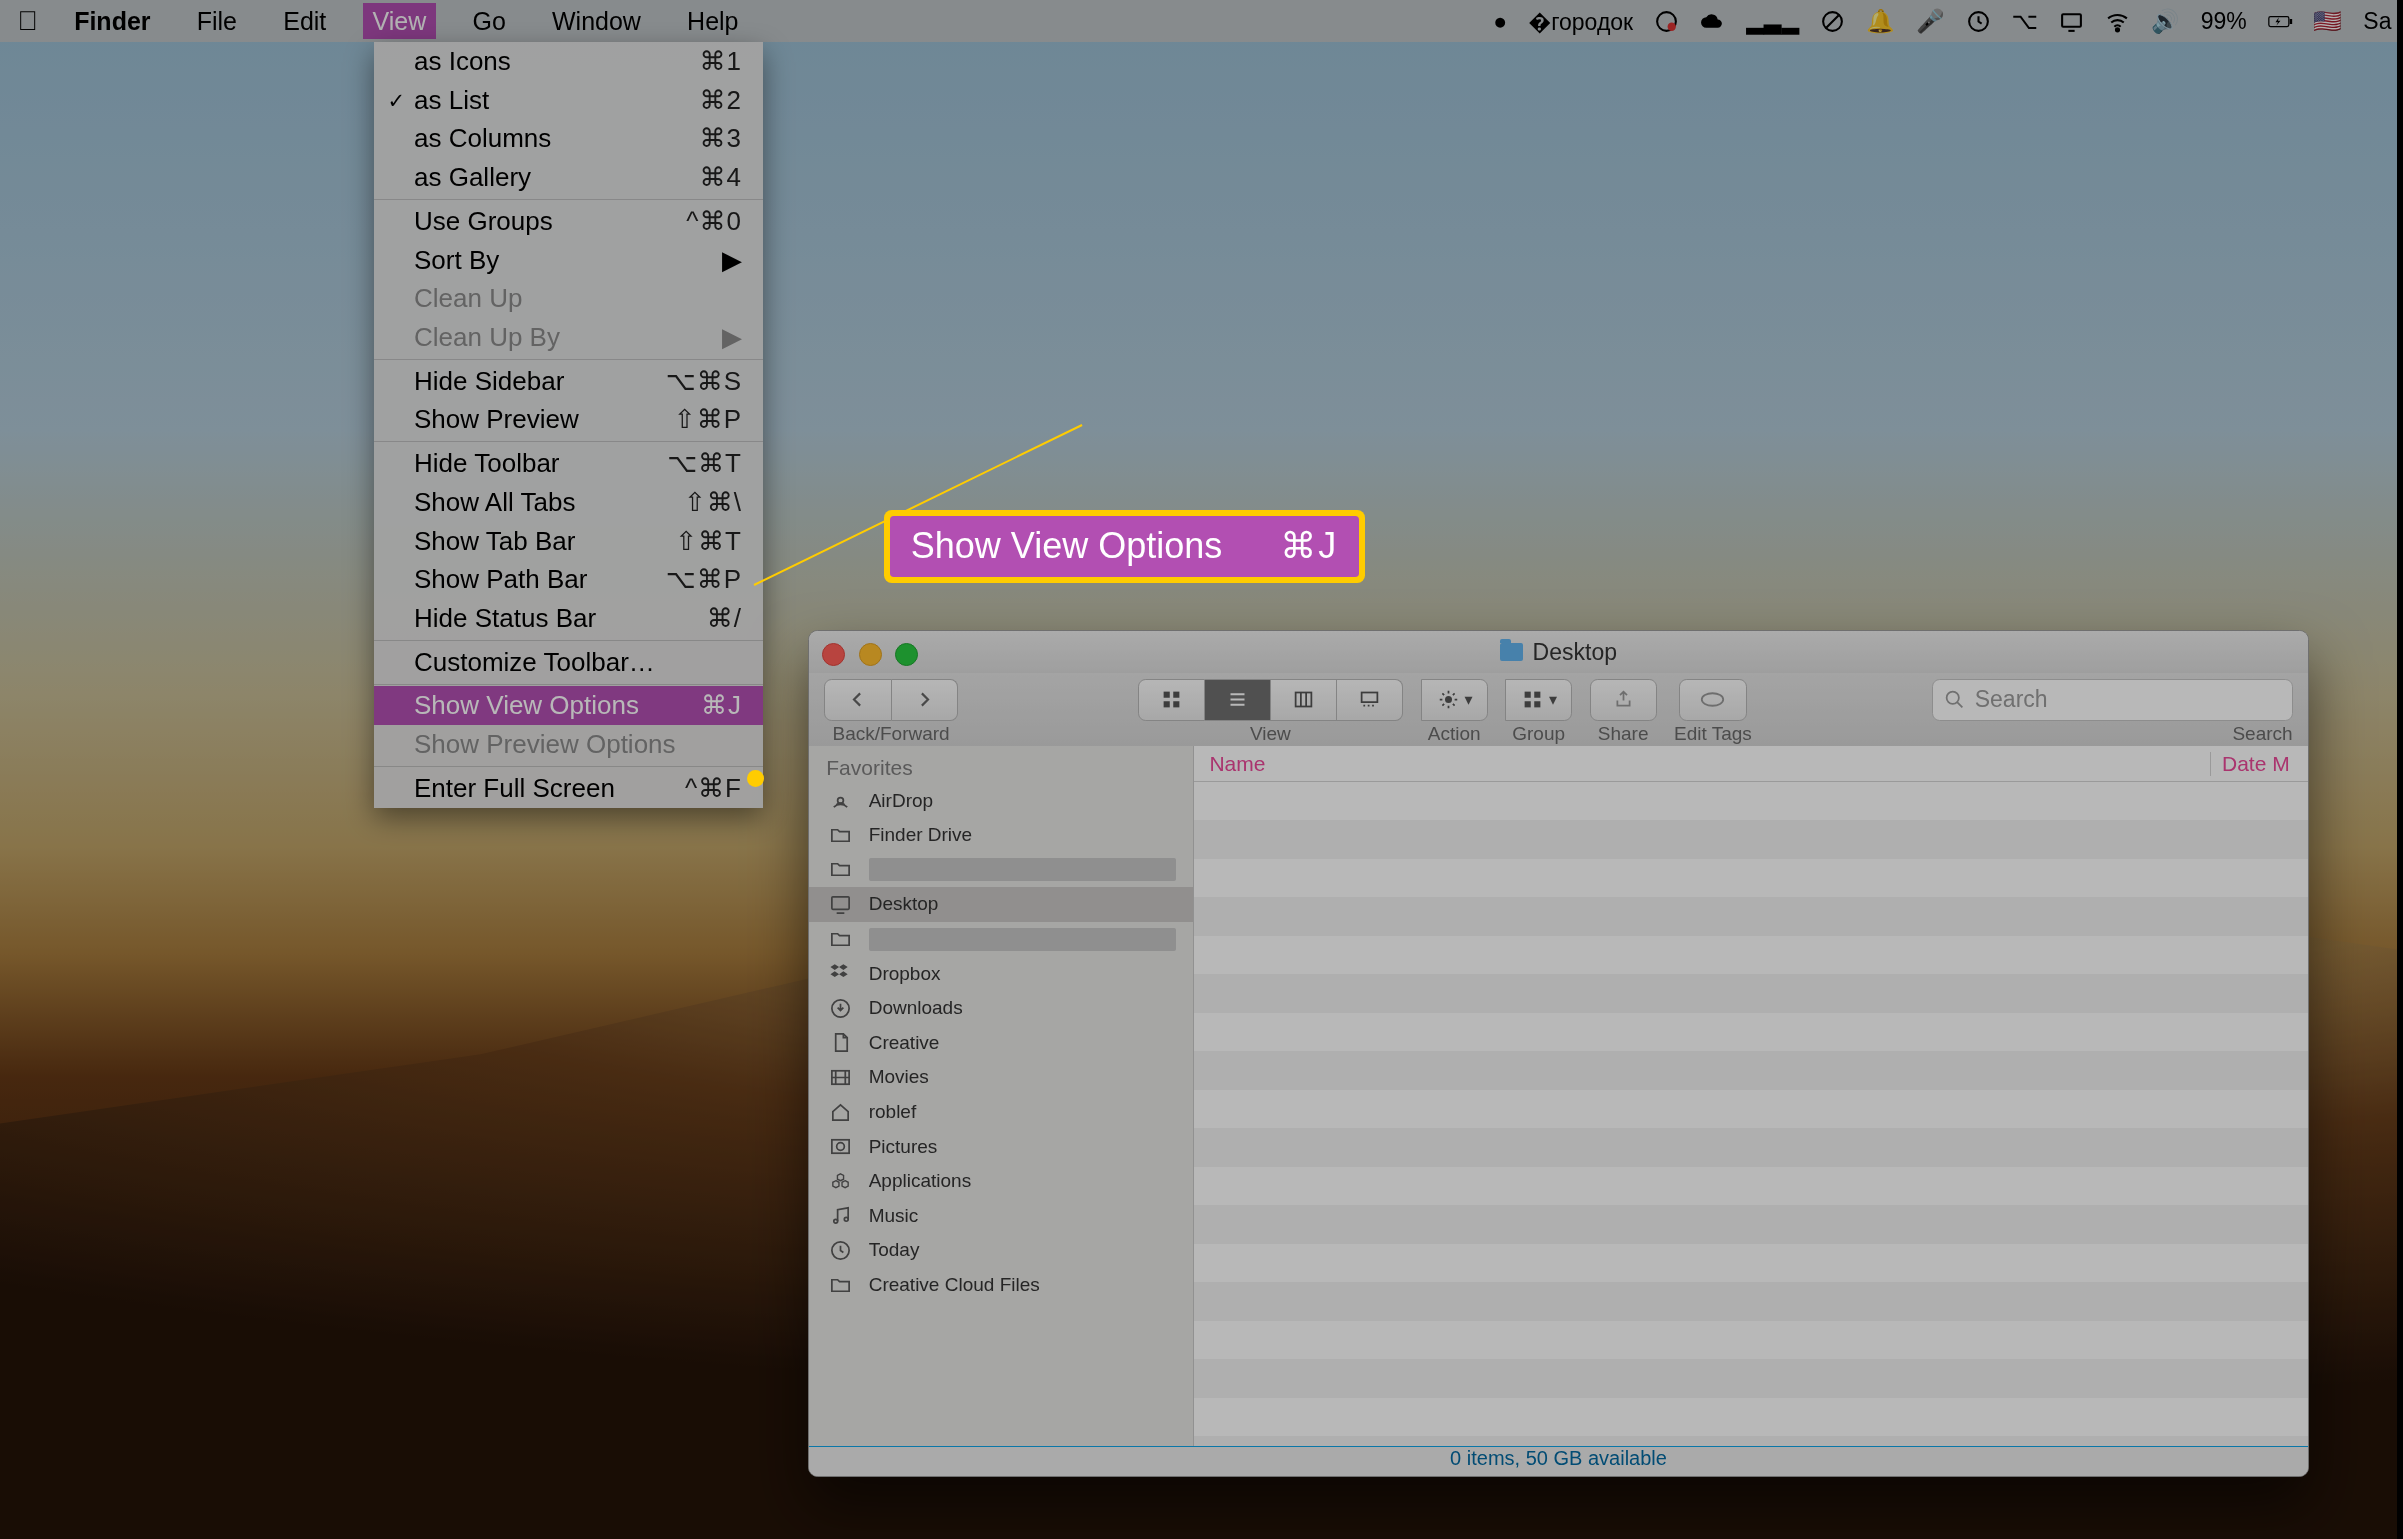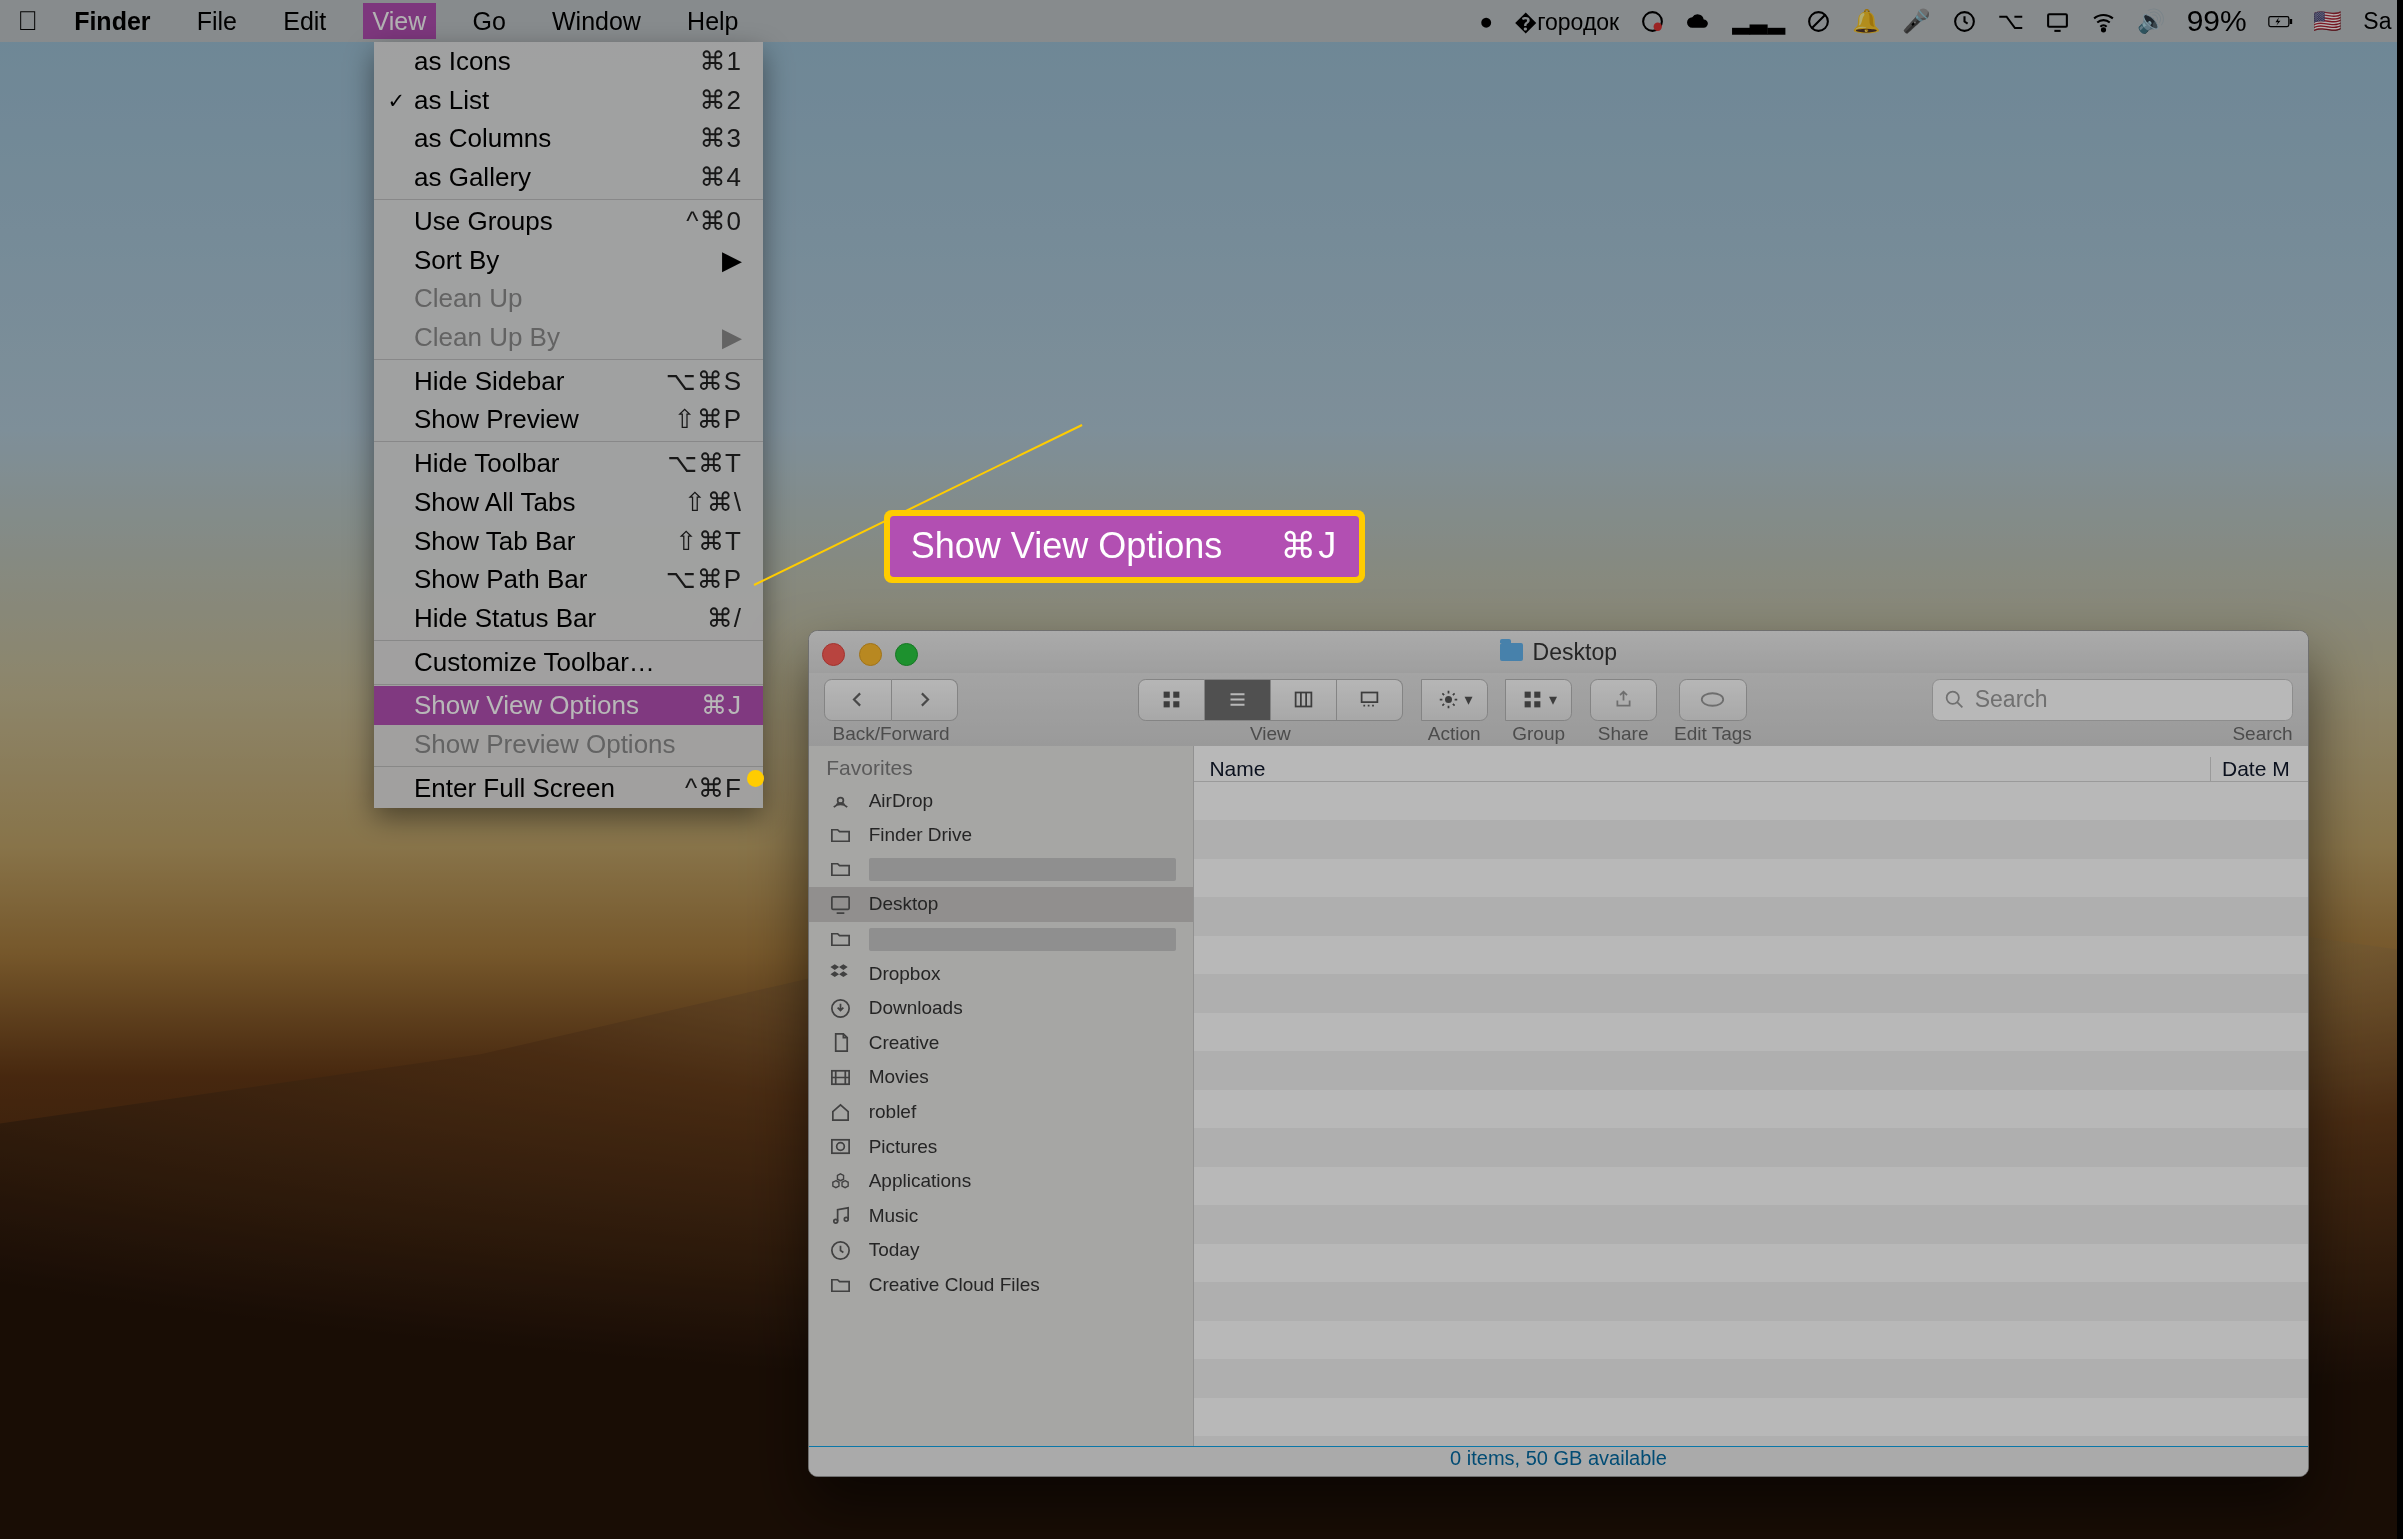--- a/index.html
+++ b/index.html
@@ -21,21 +21,21 @@
   
   .menubar{position:absolute;top:0;left:0;right:0;height:42px;
     background:rgba(200,200,200,.85);display:flex;align-items:center;
     font-size:25px;color:#000;z-index:10;filter:brightness(.7);}
   .menubar .left{display:flex;align-items:center;gap:27px;padding-left:17.3px;}
   .menubar .right{margin-left:auto;display:flex;align-items:center;gap:21px;padding-right:11.5px;font-size:23px;}
   .menubar .item{padding:3.8px 9.6px;}
   .menubar .item.active{background:#b24fb2;color:#fff;}
   .apple{font-size:27px;}
   .menubar svg{width:25px;height:25px;display:block;}
-  .battery-pct{font-size:30px;}
+  .battery-pct{font-size:23px;}
 
   
   .dropdown{position:absolute;left:374px;top:42px;width:389px;
     background:rgba(224,224,224,.97);box-shadow:0 9.6px 27px rgba(0,0,0,.45);
     font-size:26px;z-index:20;filter:brightness(.72);}
   .dd-sep{height:1px;background:rgba(0,0,0,.15);margin:1.9px 0;}
   .dd-row{position:relative;display:flex;align-items:center;padding:1.9px 21px 1.9px 40px;line-height:35px;}
   .dd-row .check{position:absolute;left:13.4px;font-size:21px;}
   .dd-row .sc{margin-left:auto;color:#222;letter-spacing:1px;}
   .dd-row.disabled{color:#8a8a8a;}
@@ -85,21 +85,21 @@
   .finder-body{position:absolute;top:115px;bottom:29px;left:0;right:0;display:flex;}
   .sidebar{width:384px;background:#e7e6e4;overflow:hidden;border-right:1px solid #c9c9c9;}
   .sb-header{font-size:21px;color:#7d7d7d;padding:9.6px 17.3px 3.8px;}
   .sb-item{display:flex;align-items:center;gap:13.4px;padding:4.8px 17.3px;font-size:19px;color:#333;}
   .sb-item.selected{background:#c9c7c5;}
   .sb-item .ic{width:29px;height:25px;display:flex;align-items:center;justify-content:center;}
   .sb-item.redact .redact-bar{flex:1;height:23px;background:#c6c6c6;border-radius:1.9px;}
   .sb-item svg{width:27px;height:23px;}
 
   .content{flex:1;display:flex;flex-direction:column;background:#fff;}
-  .col-headers{height:35px;display:flex;align-items:flex-end;border-bottom:1px solid #d6d6d6;font-size:21px;color:#0f172a;}
+  .col-headers{height:35px;display:flex;align-items:center;border-bottom:1px solid #d6d6d6;font-size:21px;color:#ec4899;}
   .col-headers .col-name{flex:1;padding-left:15.4px;border-right:1px solid #d6d6d6;}
   .col-headers .col-date{width:86px;padding-left:11.5px;}
   .rows{flex:1;background:repeating-linear-gradient(#fff 0 38px,#f3f3f3 38px 77px);}
 
   .statusbar{position:absolute;left:0;right:0;bottom:0;height:29px;
     background:#ececec;border-top:1px solid #0ea5e9;display:flex;justify-content:center;font-size:20px;color:#0369a1;}
 
   .crop-edge{position:absolute;right:0;top:0;bottom:0;width:5.8px;background:#000;z-index:100;}
 </style>
 </head>

